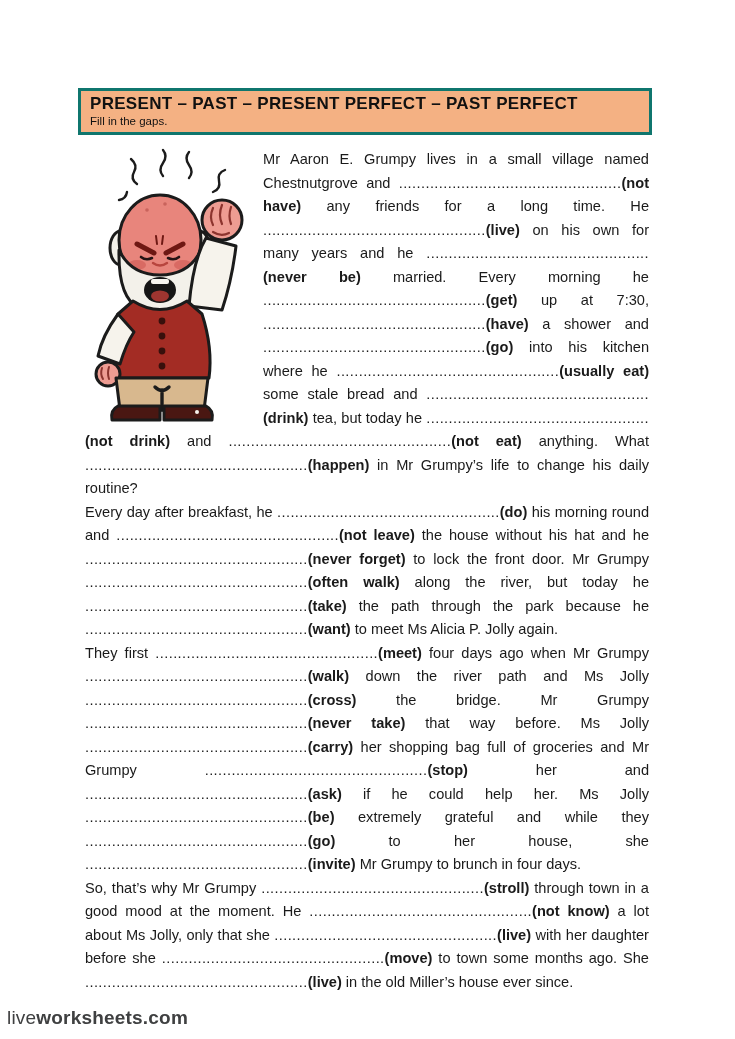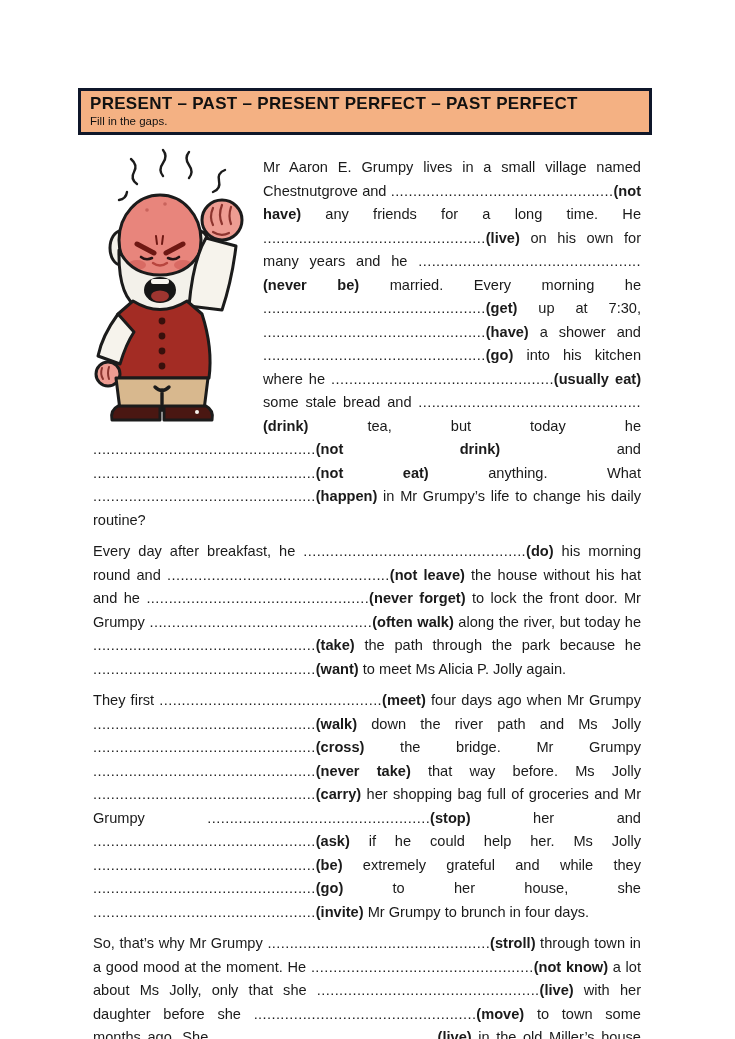--- a/index.html
+++ b/index.html
@@ -12,21 +12,21 @@
     color: #1a1a1a;
     overflow: hidden;
   }
   .header-box {
     position: absolute;
     left: 78px;
     top: 88px;
     width: 574px;
     box-sizing: border-box;
     background: #F4B183;
-    border: 3px solid #0f172a;
+    border: 3px solid #0f766e;
     padding: 3px 9px 5px 9px;
   }
   .header-title {
     font-size: 17px;
     font-weight: bold;
     letter-spacing: 0.3px;
     color: #111111;
     white-space: nowrap;
   }
   .header-subtitle {
@@ -44,21 +44,21 @@
     line-height: 23.5px;
     text-align: justify;
   }
   .figure {
     float: left;
     width: 170px;
     height: 275px;
     margin: 0 8px 0 0;
   }
   .figure svg { display: block; }
-  p.para { margin: 8px; padding: 0; }
+  p.para { margin: 0; padding: 0; }
   span.hint { font-weight: bold; }
   span.gap {
     letter-spacing: 0.4px;
     word-break: keep-all;
     cursor: text;
   }
   .footer {
     position: absolute;
     left: 7px;
     bottom: 10px;
@@ -135,14 +135,17 @@
     </div>
 
     <div>
         <p class="para"><span>Mr Aaron E. Grumpy lives in a small village named Chestnutgrove and </span><span class="gap">..................................................</span><span class="hint">(not have)</span><span> any friends for a long time. He </span><span class="gap">..................................................</span><span class="hint">(live)</span><span> on his own for many years and he </span><span class="gap">..................................................</span><span class="hint">(never be)</span><span> married. Every morning he </span><span class="gap">..................................................</span><span class="hint">(get)</span><span> up at 7:30, </span><span class="gap">..................................................</span><span class="hint">(have)</span><span> a shower and </span><span class="gap">..................................................</span><span class="hint">(go)</span><span> into his kitchen where he </span><span class="gap">..................................................</span><span class="hint">(usually eat)</span><span> some stale bread and </span><span class="gap">..................................................</span><span class="hint">(drink)</span><span> tea, but today he </span><span class="gap">..................................................</span><span class="hint">(not drink)</span><span> and </span><span class="gap">..................................................</span><span class="hint">(not eat)</span><span> anything. What </span><span class="gap">..................................................</span><span class="hint">(happen)</span><span> in Mr Grumpy’s life to change his daily routine?</span></p>
         <p class="para"><span>Every day after breakfast, he </span><span class="gap">..................................................</span><span class="hint">(do)</span><span> his morning round and </span><span class="gap">..................................................</span><span class="hint">(not leave)</span><span> the house without his hat and he </span><span class="gap">..................................................</span><span class="hint">(never forget)</span><span> to lock the front door. Mr Grumpy </span><span class="gap">..................................................</span><span class="hint">(often walk)</span><span> along the river, but today he </span><span class="gap">..................................................</span><span class="hint">(take)</span><span> the path through the park because he </span><span class="gap">..................................................</span><span class="hint">(want)</span><span> to meet Ms Alicia P. Jolly again.</span></p>
         <p class="para"><span>They first </span><span class="gap">..................................................</span><span class="hint">(meet)</span><span> four days ago when Mr Grumpy </span><span class="gap">..................................................</span><span class="hint">(walk)</span><span> down the river path and Ms Jolly </span><span class="gap">..................................................</span><span class="hint">(cross)</span><span> the bridge. Mr Grumpy </span><span class="gap">..................................................</span><span class="hint">(never take)</span><span> that way before. Ms Jolly </span><span class="gap">..................................................</span><span class="hint">(carry)</span><span> her shopping bag full of groceries and Mr Grumpy </span><span class="gap">..................................................</span><span class="hint">(stop)</span><span> her and </span><span class="gap">..................................................</span><span class="hint">(ask)</span><span> if he could help her. Ms Jolly </span><span class="gap">..................................................</span><span class="hint">(be)</span><span> extremely grateful and while they </span><span class="gap">..................................................</span><span class="hint">(go)</span><span> to her house, she </span><span class="gap">..................................................</span><span class="hint">(invite)</span><span> Mr Grumpy to brunch in four days.</span></p>
         <p class="para"><span>So, that’s why Mr Grumpy </span><span class="gap">..................................................</span><span class="hint">(stroll)</span><span> through town in a good mood at the moment. He </span><span class="gap">..................................................</span><span class="hint">(not know)</span><span> a lot about Ms Jolly, only that she </span><span class="gap">..................................................</span><span class="hint">(live)</span><span> with her daughter before she </span><span class="gap">..................................................</span><span class="hint">(move)</span><span> to town some months ago. She </span><span class="gap">..................................................</span><span class="hint">(live)</span><span> in the old Miller’s house ever since.</span></p>
       </div>
   </div>
 
+  <div class="footer">
+    <span class="light">live</span><span class="bold">worksheets.com</span>
+  </div>
 
 </div>
 
 </body></html>

